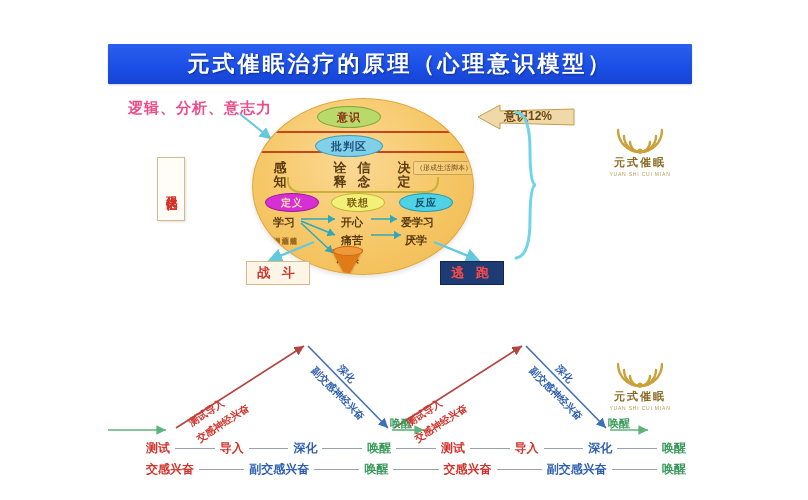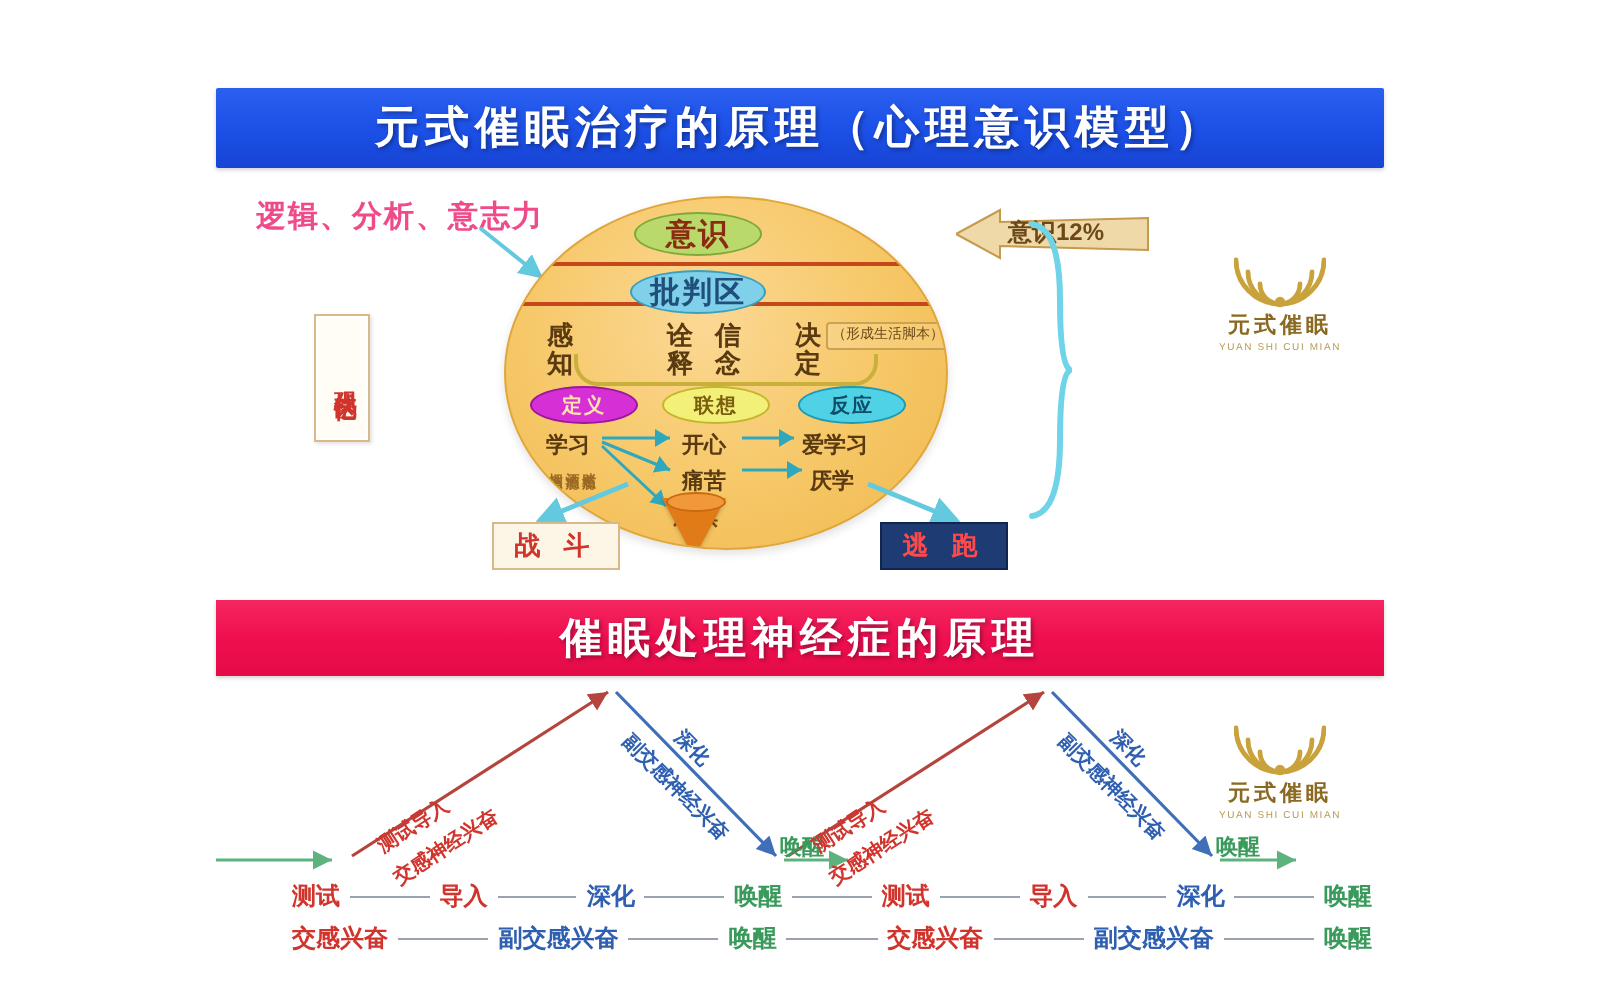--- a/index.html
+++ b/index.html
@@ -59,21 +59,21 @@
     box-shadow:0 2px 5px rgba(0,0,0,.12);
     overflow:hidden;
   }
   .hline{position:absolute;height:2px;background:#c4481c;left:0;width:100%;}
   #hline1{top:32px;}
   #hline2{top:52px;}
 
   .pill{
     position:absolute;border-radius:50%;
     display:flex;align-items:center;justify-content:center;
-    font-size:15px;font-weight:bold;color:#8a2b12;
+    font-size:11px;font-weight:bold;color:#8a2b12;
     letter-spacing:1px;white-space:nowrap;
   }
   #pill-conscious{
     left:64px;top:7px;width:62px;height:20px;
     background:#b9d96a;border:1px solid #7fa83a;
   }
   #pill-critical{
     left:62px;top:36px;width:66px;height:20px;
     background:#7fd0e8;border:1px solid #3b9fbe;color:#1f4f7a;
   }
@@ -301,21 +301,20 @@
     </defs>
     <line x1="52" y1="2" x2="8" y2="20" stroke="#63c9df" stroke-width="2.4" marker-end="url(#cyan2)"></line>
   </svg>
   <svg style="position:absolute;left:430px;top:240px;width:56px;height:26px;">
     <line x1="4" y1="2" x2="48" y2="20" stroke="#63c9df" stroke-width="2.4" marker-end="url(#cyan2)"></line>
   </svg>
 
   <div class="ff" id="fight">战 斗</div>
   <div class="ff" id="flight">逃 跑</div>
 
-  <div class="banner" id="banner-bottom">催眠处理神经症的原理</div>
 
   <div id="zig">
     <svg width="584" height="100" style="position:absolute;left:0;top:0;">
       <defs>
         <marker id="redA" markerWidth="8" markerHeight="8" refX="6" refY="3" orient="auto">
           <path d="M0,0 L6,3 L0,6 z" fill="#b4443e"></path>
         </marker>
         <marker id="blueA" markerWidth="8" markerHeight="8" refX="6" refY="3" orient="auto">
           <path d="M0,0 L6,3 L0,6 z" fill="#3f6fb8"></path>
         </marker>

